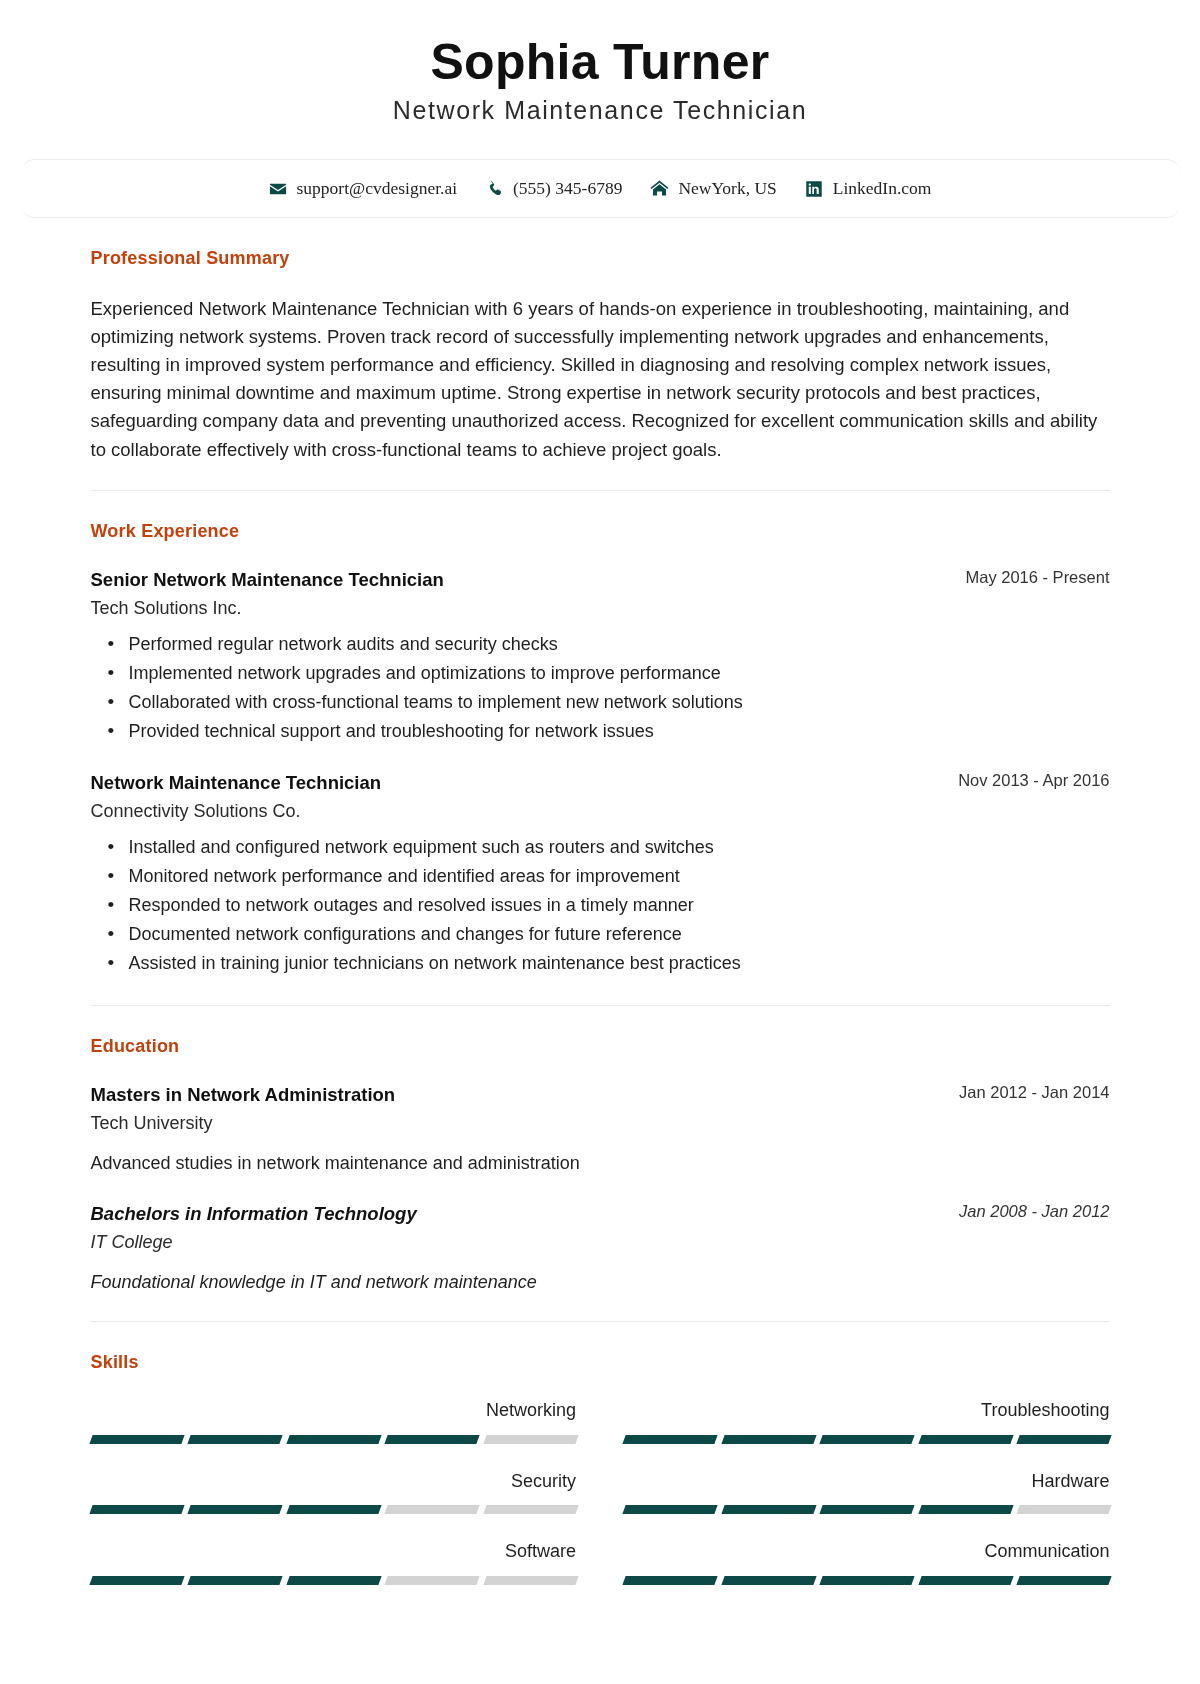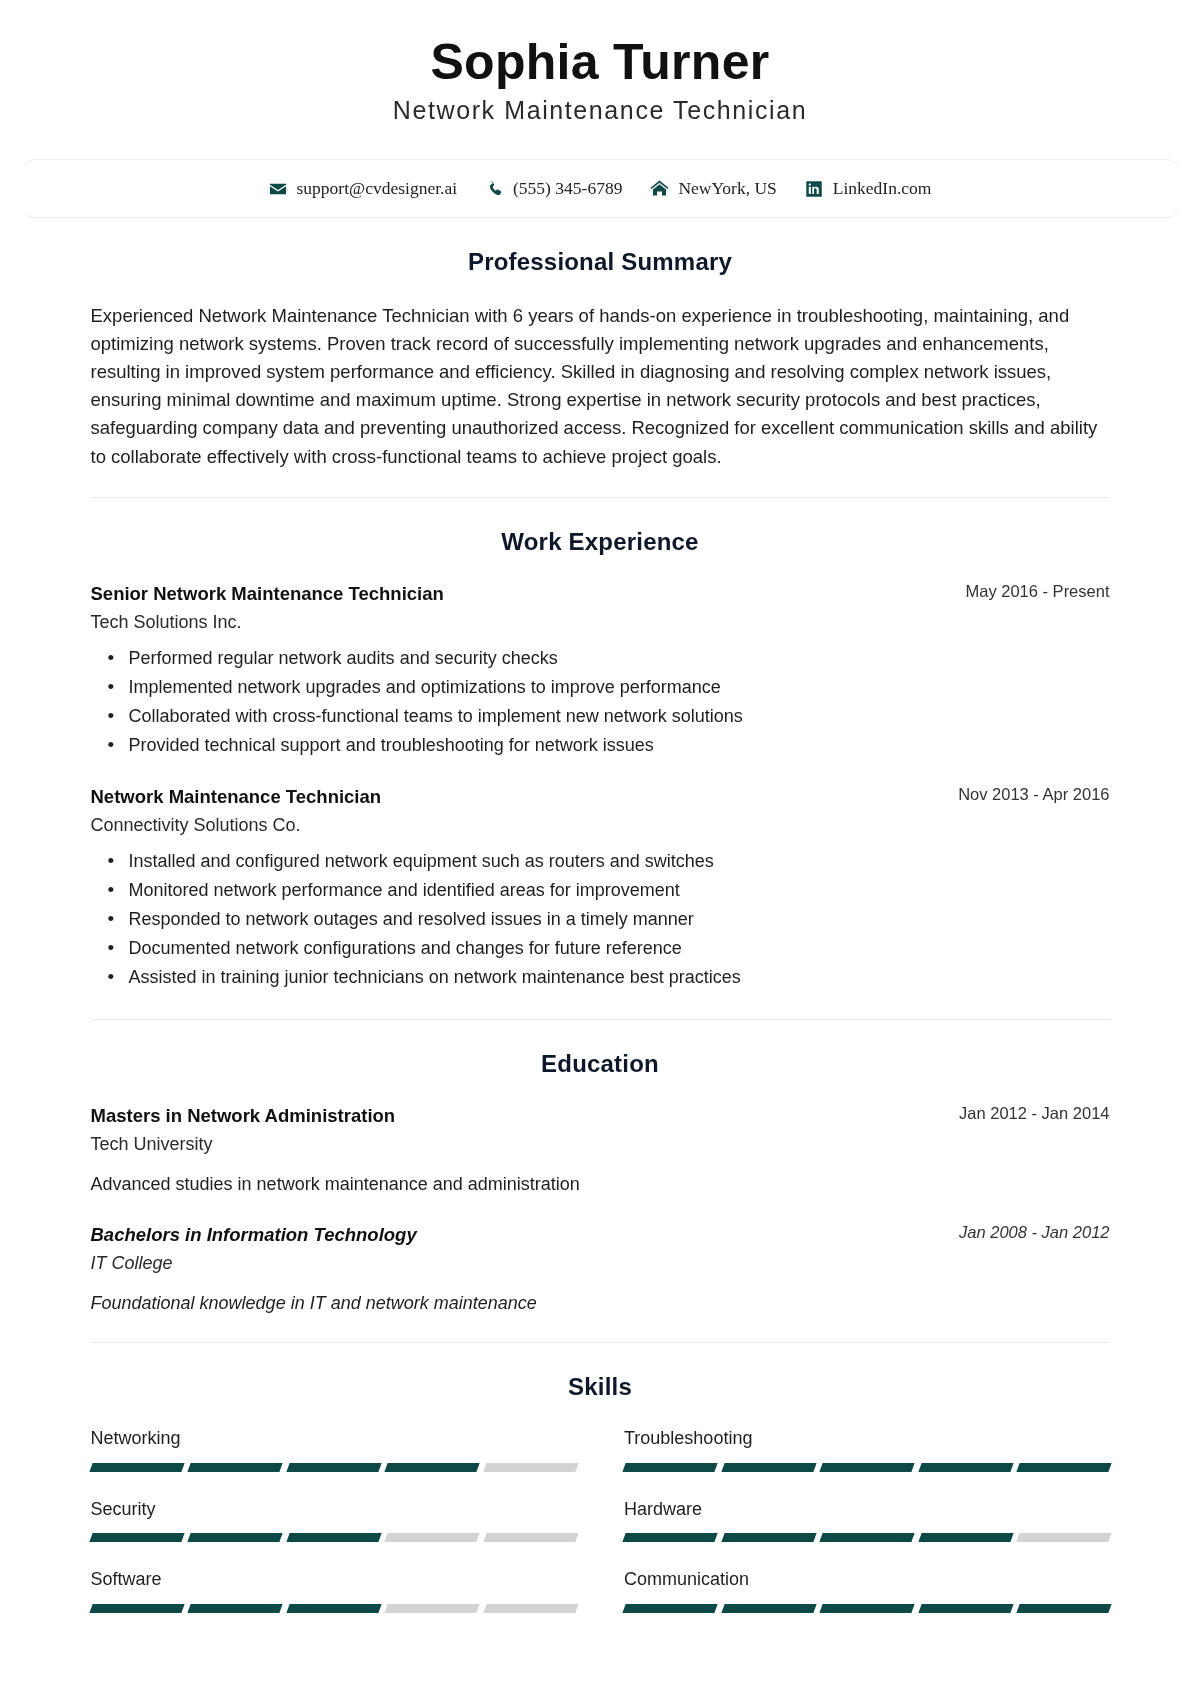--- a/index.html
+++ b/index.html
@@ -83,26 +83,25 @@
   .section {
     padding: 0 72px;
   }
   .section-inner {
     padding: 30px 0 26px 0;
   }
   .section + .section .section-inner {
     border-top: 1px solid #e9eaea;
   }
   .section-title {
-    font-size: 24px;
+    font-size: 18px;
     font-weight: 700;
     letter-spacing: 0.2px;
-    color: #0f172a;
+    color: #c2410c;
     margin: 0 0 26px 0;
-    text-align: center;
   }
 
   .summary-text {
     font-size: 18.5px;
     line-height: 1.52;
     color: #1f1f1f;
     margin: 0;
     text-align: left;
   }
 
@@ -172,20 +171,21 @@
     row-gap: 26px;
   }
   .skill {
     display: block;
   }
   .skill-name {
     font-size: 18px;
     color: #1f1f1f;
     margin-bottom: 12px;
     line-height: 1.3;
+    text-align: right;
   }
   .skill-bar {
     display: flex;
     gap: 7px;
     height: 9px;
   }
   .skill-seg {
     flex: 1 1 0;
     height: 9px;
     background: #d3d3d3;

